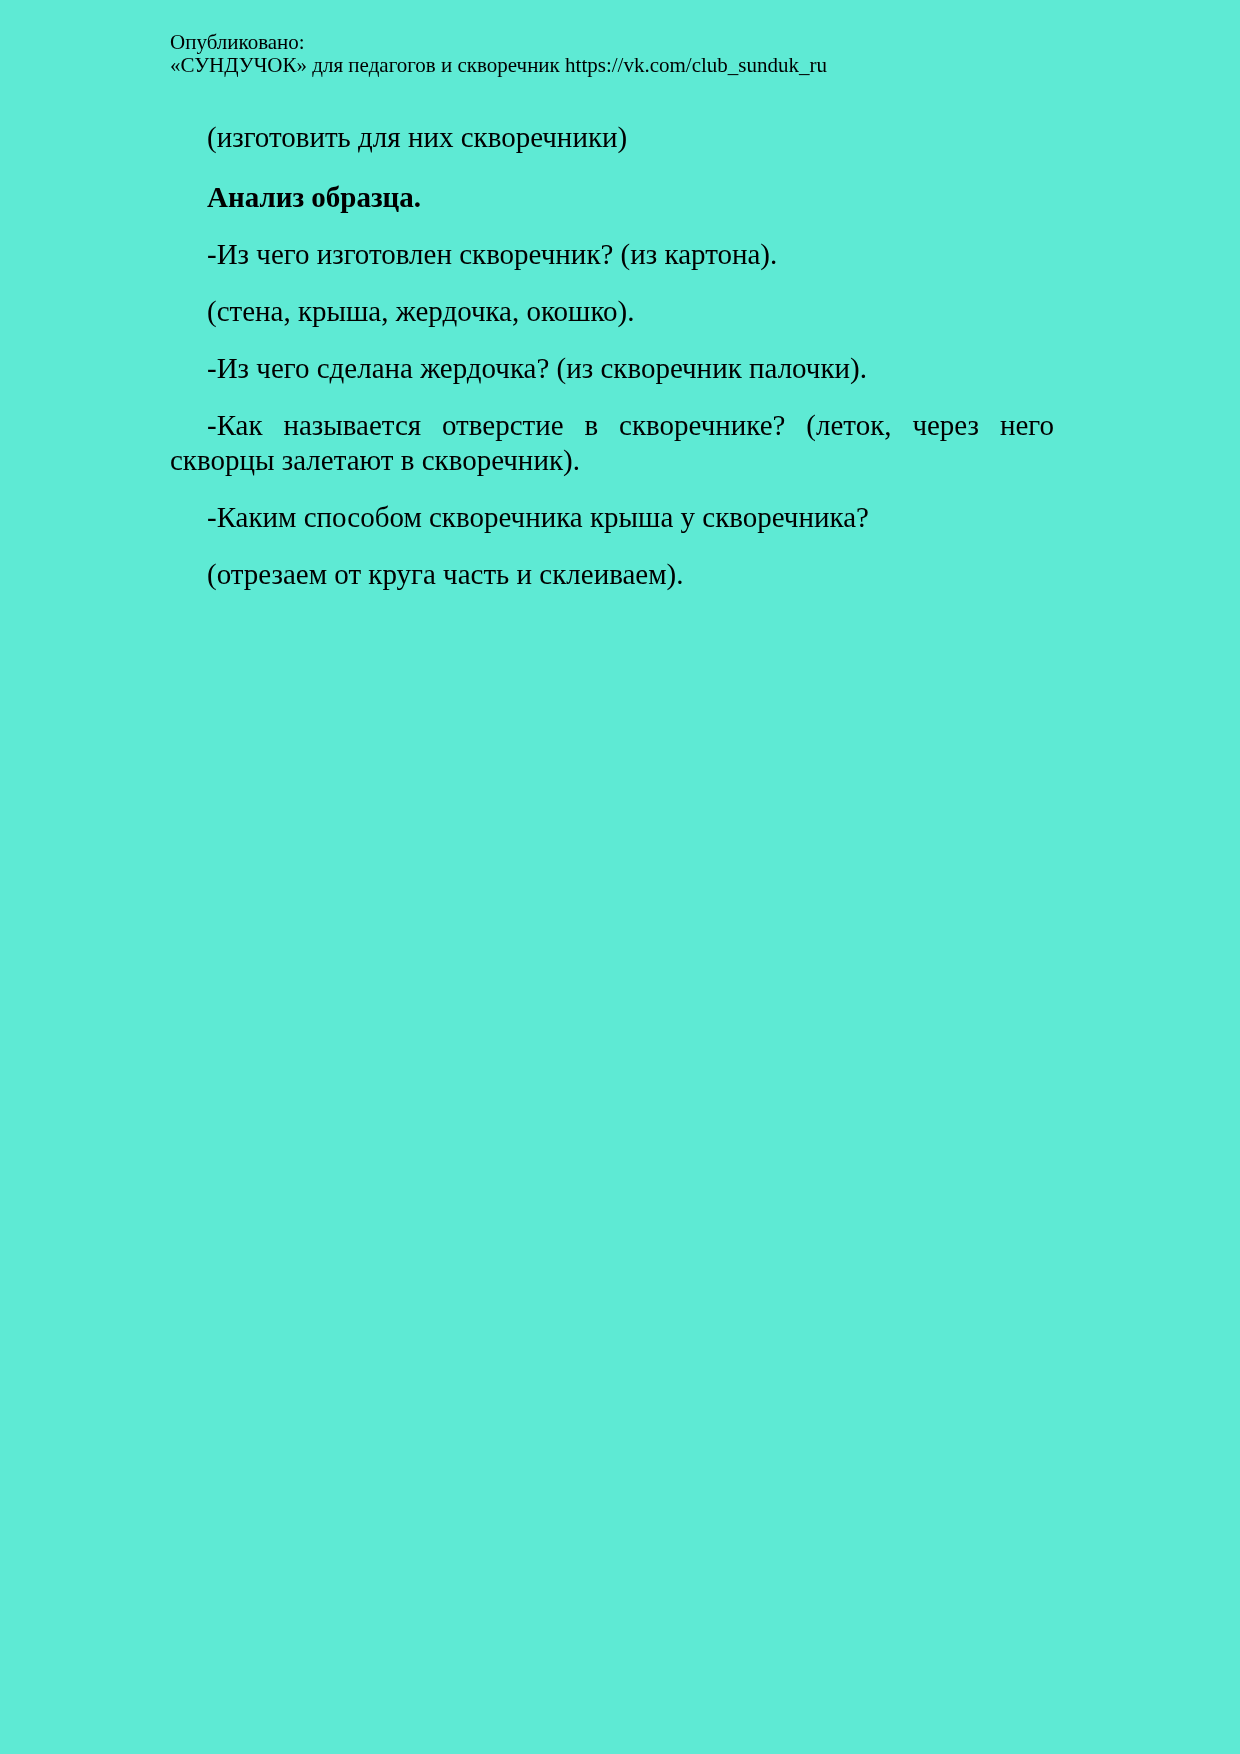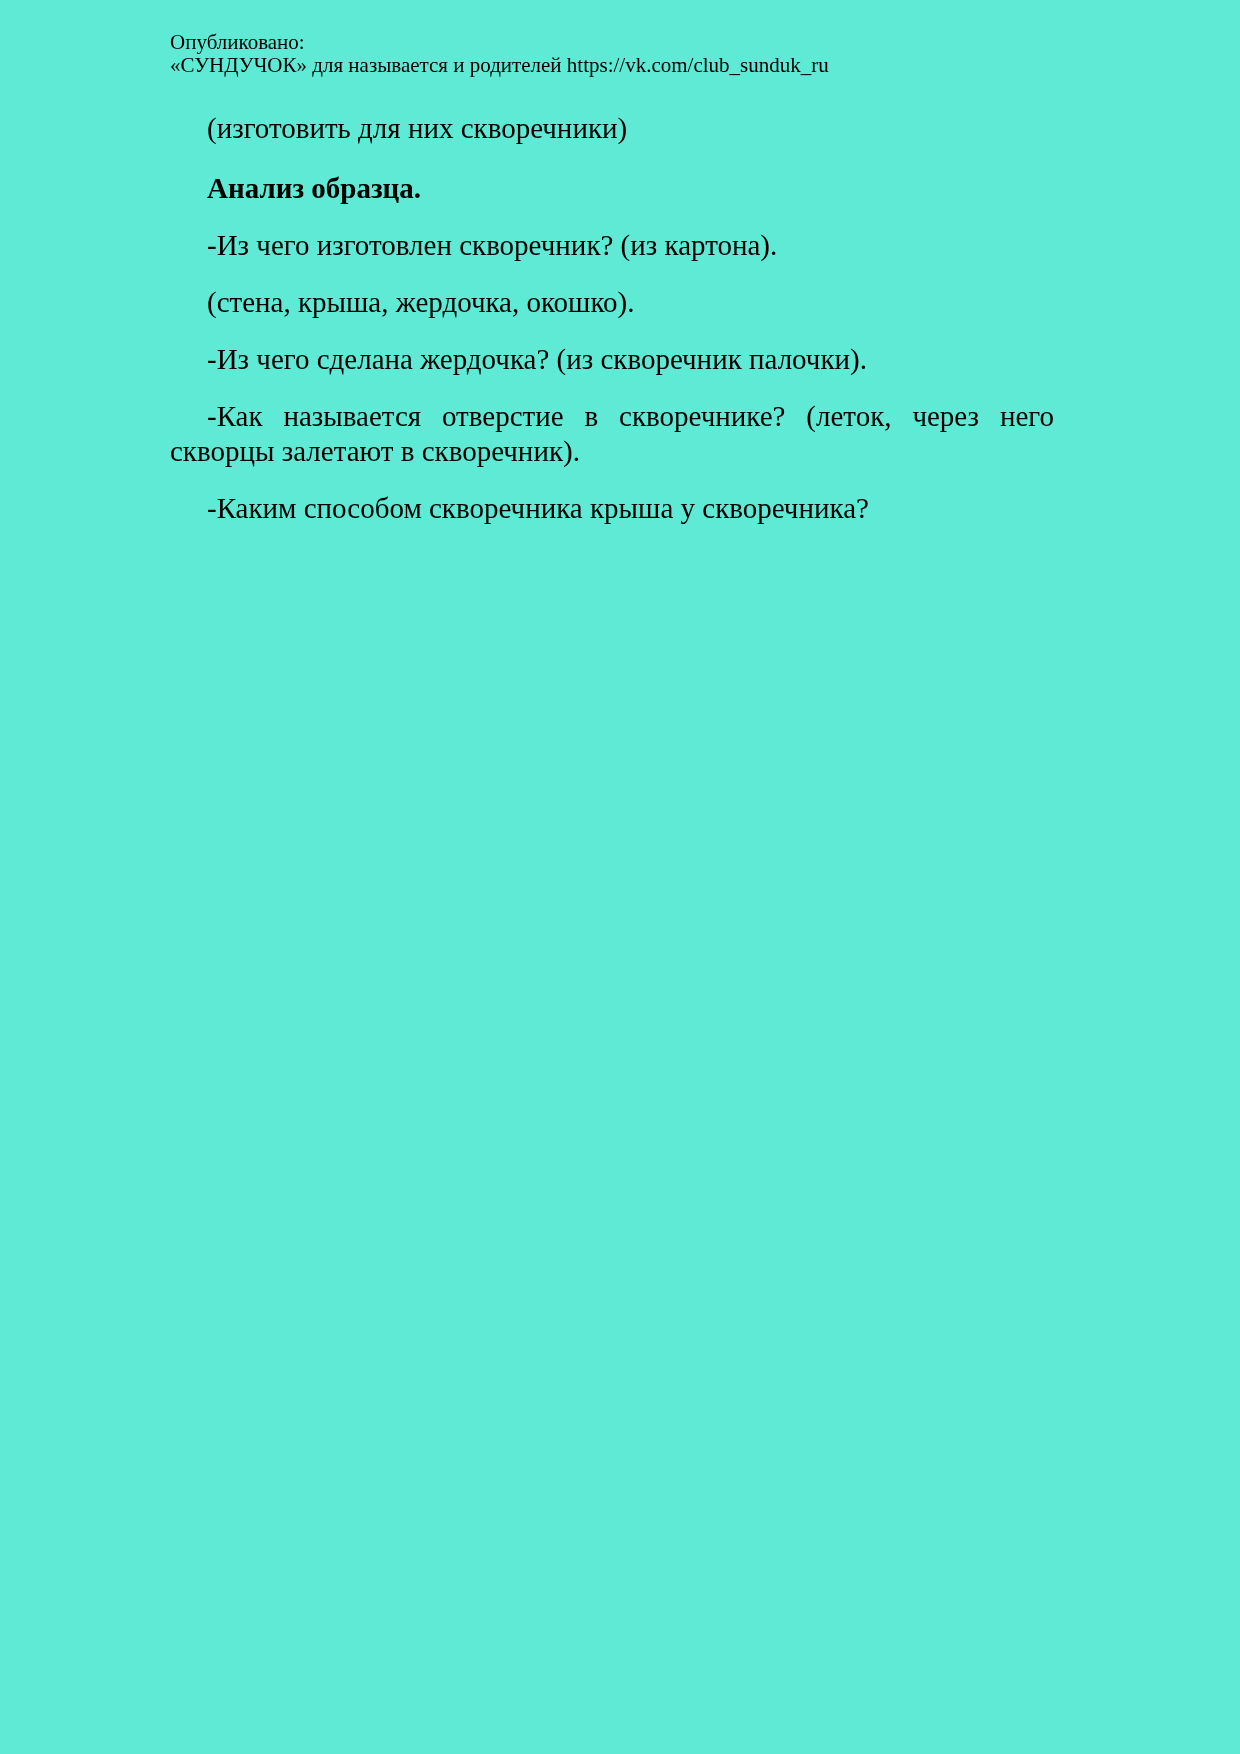--- a/index.html
+++ b/index.html
@@ -18,54 +18,55 @@
     position: absolute;
     top: 31px;
     left: 170px;
     width: 900px;
     font-size: 21px;
     line-height: 23px;
     white-space: nowrap;
   }
   .doc-body {
     position: absolute;
-    top: 111px;
+    top: 120px;
     left: 170px;
     width: 884px;
     font-size: 29px;
     line-height: 35px;
     text-align: justify;
   }
   .doc-body p {
     margin: 0 0 22px 0;
     text-indent: 37px;
   }
   .doc-body p.heading { font-weight: bold; margin-top: 25px; }
 </style>
 </head>
 <body>
 
 <div class="page">
 
   <div class="page-header">
     <div>Опубликовано:</div>
-    <div>«СУНДУЧОК» для называется и родителей https://vk.com/club_sunduk_ru</div>
+    <div>«СУНДУЧОК» для педагогов и скворечник https://vk.com/club_sunduk_ru</div>
   </div>
 
   <div class="doc-body">
     <p>(изготовить для них скворечники)</p>
 
     <p class="heading">Анализ образца.</p>
 
     <p>-Из чего изготовлен скворечник? (из картона).</p>
 
 
     <p>(стена, крыша, жердочка, окошко).</p>
 
     <p>-Из чего сделана жердочка? (из скворечник палочки).</p>
 
     <p>-Как называется отверстие в скворечнике? (леток, через него скворцы залетают в скворечник).</p>
 
     <p>-Каким способом скворечника крыша у скворечника?</p>
 
+    <p>(отрезаем от круга часть и склеиваем).</p>
   </div>
 
 </div>
 
 </body></html>

